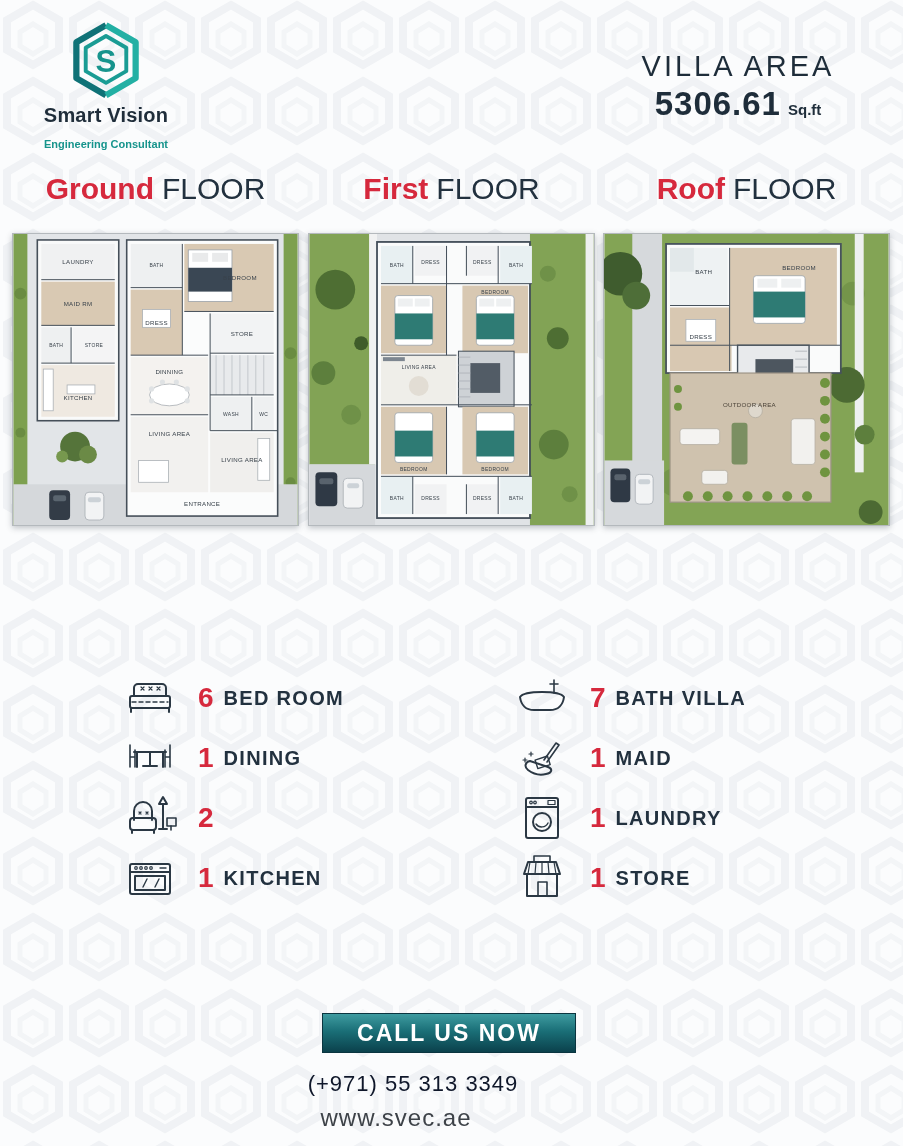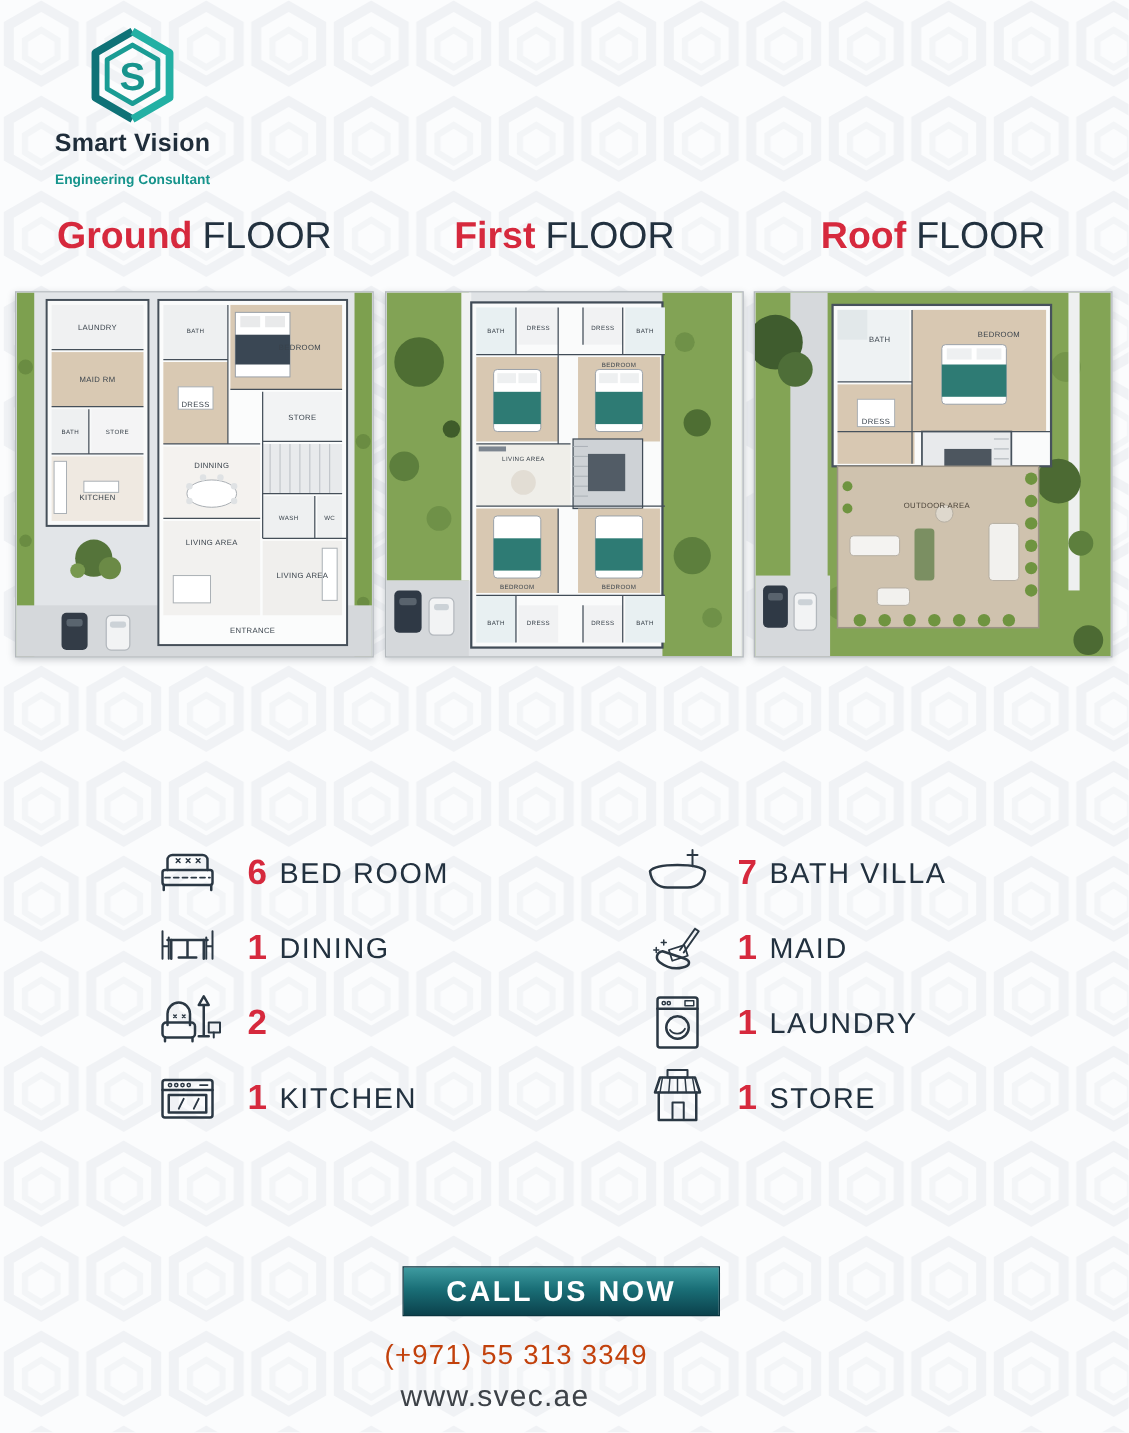--- a/index.html
+++ b/index.html
@@ -38,29 +38,29 @@
   .rlbl.deck { fill:#4a4238; }
 
   
   .stat-col { width:345px; }
   .sc-left { left:122px; top:672px; } .sc-right { left:514px; top:672px; }
   .stat-row { display:flex; align-items:center; height:52px; margin-bottom:8px; }
   .stat-icon { width:56px; height:56px; flex:0 0 56px; margin-right:20px; }
   .stat-icon svg { width:56px; height:56px; stroke:#2b3844; stroke-width:2; fill:none;
                    stroke-linecap:round; stroke-linejoin:round; }
   .stat-count { font-size:28px; font-weight:800; color:#d6293d; margin-right:10px; }
-  .stat-label { font-size:23px; font-weight:400; color:#22313f; letter-spacing:1.3px; }
+  .stat-label { font-size:20px; font-weight:700; color:#22313f; letter-spacing:1.3px; }
 
   
   .cta-btn { left:322px; top:1013px; width:254px; height:40px; border:1px solid #0a3540;
              display:flex; align-items:center; justify-content:center; cursor:pointer;
              background:linear-gradient(180deg,#3e9ba0 0%, #1a6f77 45%, #0b414c 100%);
              color:#ffffff; font-size:23px; font-weight:600; letter-spacing:2px; }
   .phone { top:1071px; left:0; width:826px; text-align:center; font-size:22px;
-           font-weight:500; color:#c2410c; letter-spacing:1px; }
+           font-weight:500; color:#0f172a; letter-spacing:1px; }
   .site  { top:1104px; left:0; width:792px; text-align:center; font-size:24px;
            font-weight:500; color:#3d4248; letter-spacing:1px; }
 </style>
 </head>
 <body>
 
 <div class="page">
 
   <svg class="bg-pattern" width="903" height="1146">
     <defs>
@@ -77,20 +77,26 @@
     <svg class="logo-hex" viewBox="0 0 100 100">
       <path d="M50,4 L12,26 L12,72 L50,94" fill="none" stroke="#0f7277" stroke-width="8" stroke-linejoin="round"></path>
       <path d="M50,4 L88,26 L88,72 L50,94" fill="none" stroke="#23b0a4" stroke-width="8" stroke-linejoin="round"></path>
       <path d="M50,18 L76,33 L76,63 L50,78 L24,63 L24,33 Z" fill="none" stroke="#1a9c94" stroke-width="5" stroke-linejoin="round"></path>
       <text x="50" y="64" font-size="40" font-weight="800" fill="#17948d" text-anchor="middle" font-family="Liberation Sans, sans-serif">S</text>
     </svg>
     <div class="brandname">Smart Vision</div>
     <div class="tagline">Engineering Consultant</div>
   </div>
 
+  <div class="layer villa-area">
+    <div class="va-label">VILLA AREA</div>
+    <div class="va-line">
+      <span class="va-value">5306.61</span><span class="va-unit">Sq.ft</span>
+    </div>
+  </div>
 
   <div class="layer ftitle ft-0">
     <span class="accent">Ground</span><span class="rest">FLOOR</span>
   </div>
   <div class="layer ftitle ft-1">
     <span class="accent">First</span><span class="rest">FLOOR</span>
   </div>
   <div class="layer ftitle ft-2">
     <span class="accent">Roof</span><span class="rest">FLOOR</span>
   </div>

